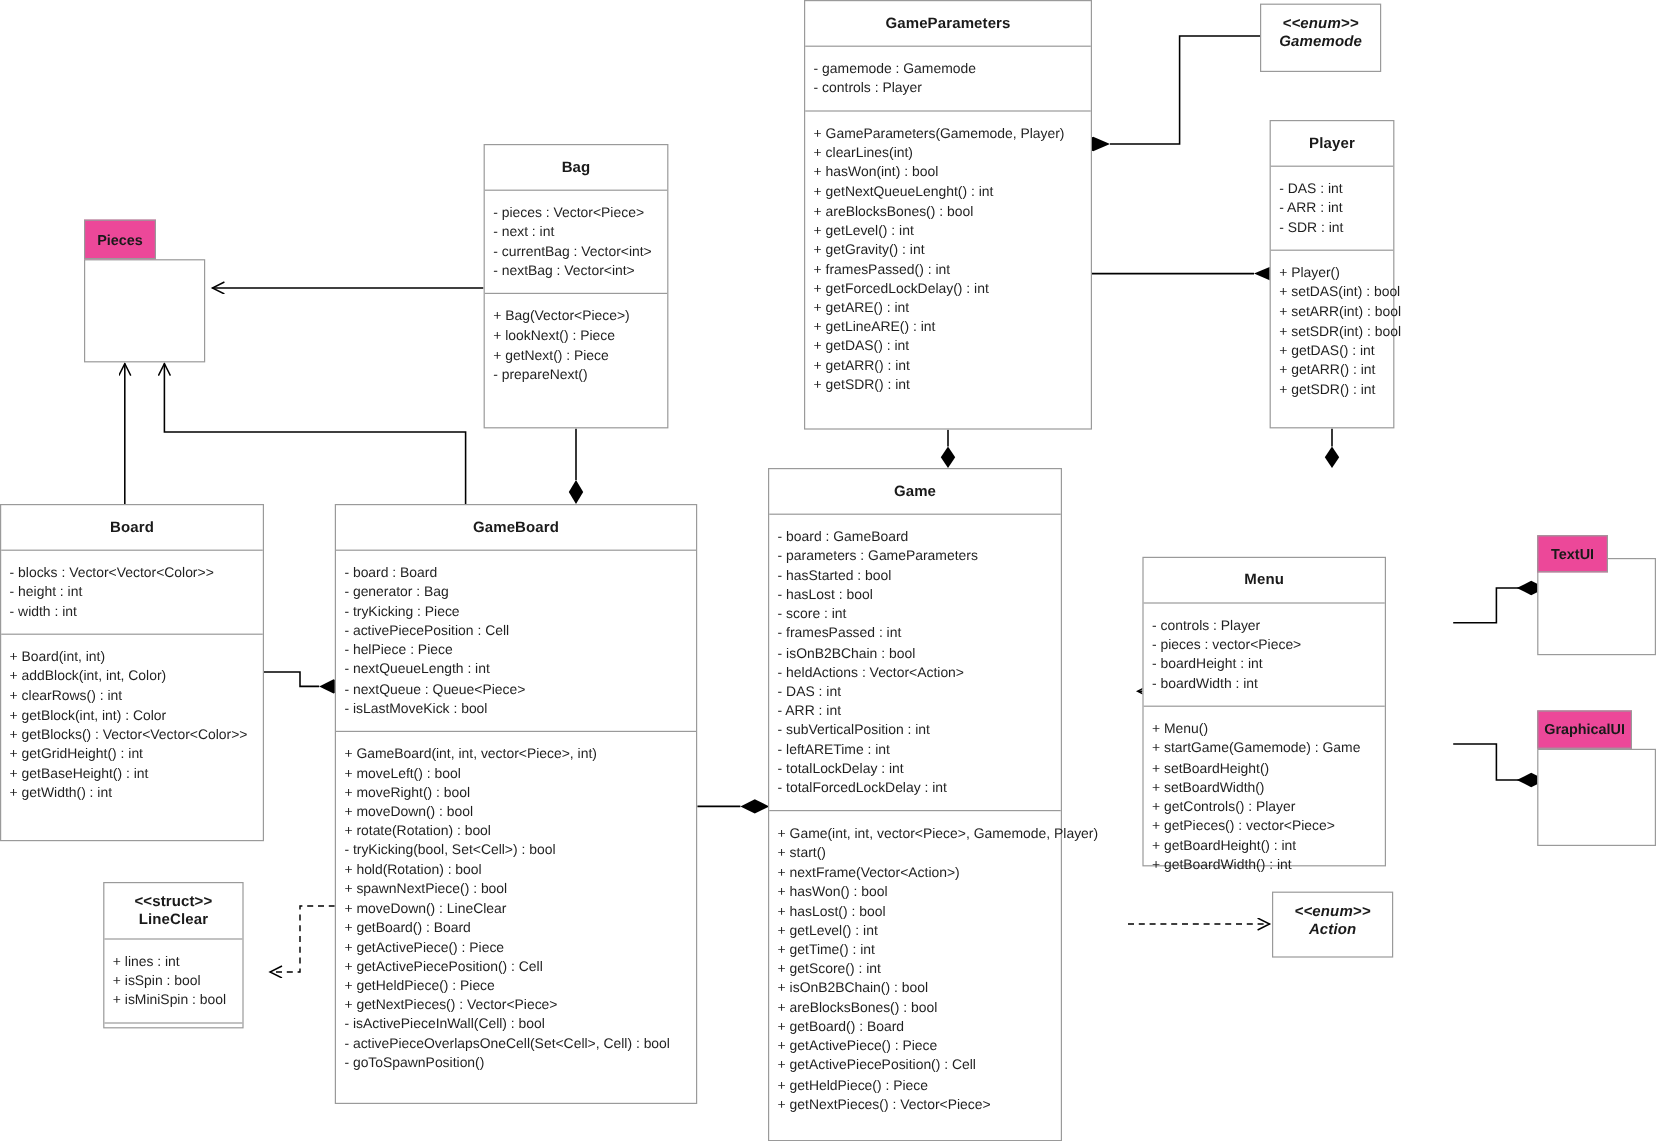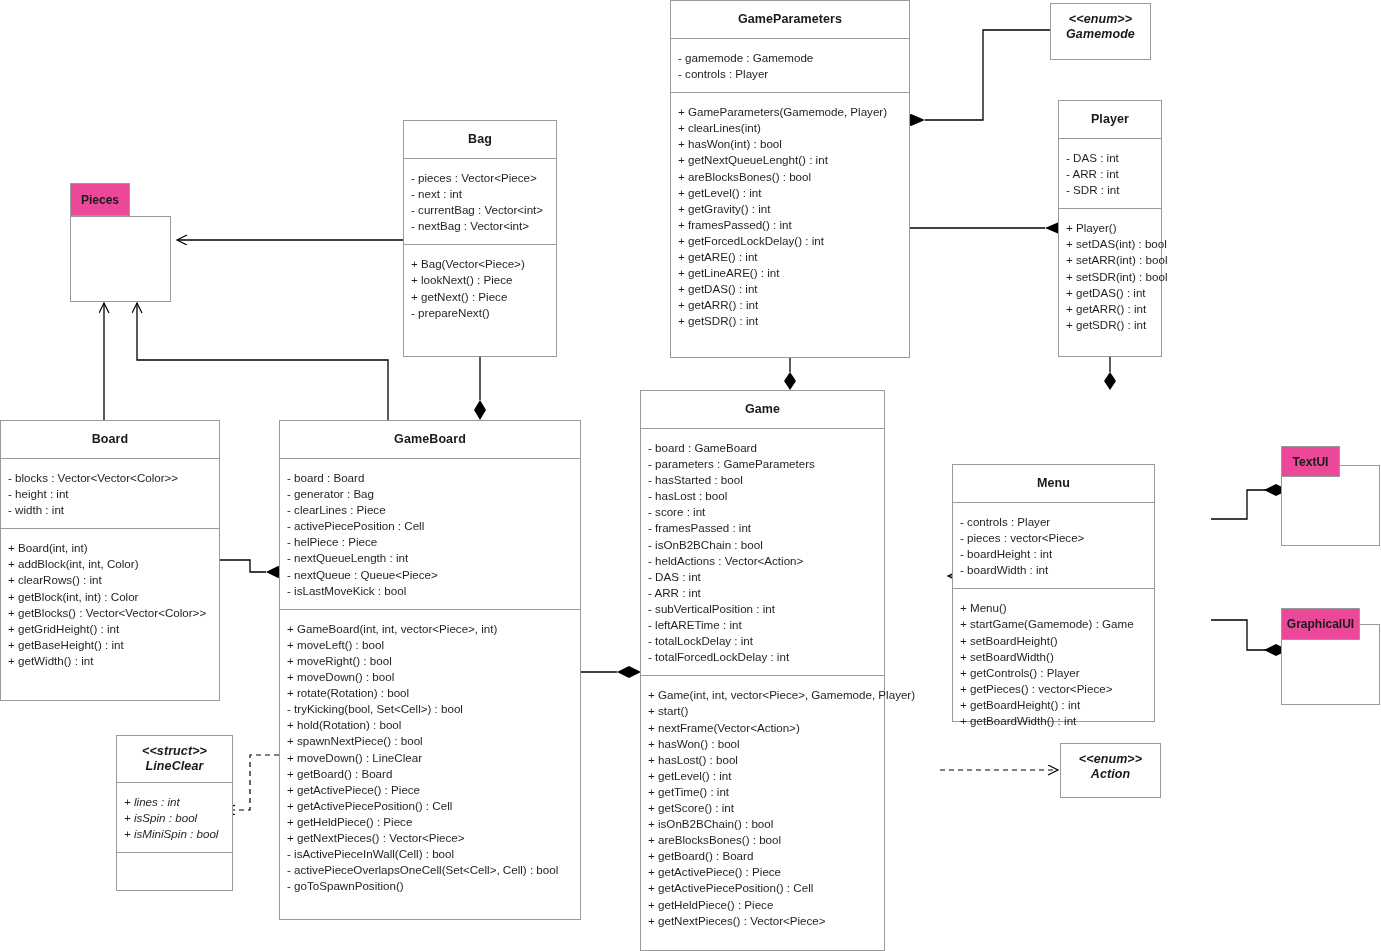--- a/index.html
+++ b/index.html
@@ -246,21 +246,21 @@
       <div class="member">+ getBaseHeight() : int</div>
       <div class="member">+ getWidth() : int</div>
     </div>
   </div>
 
   <div class="umlclass" style="left:279px;top:420px;width:302px;height:500px;">
     <div class="cls-title">GameBoard</div>
     <div class="compartment">
       <div class="member">- board : Board</div>
       <div class="member">- generator : Bag</div>
-      <div class="member">- clearLines : Piece</div>
+      <div class="member">- tryKicking : Piece</div>
       <div class="member">- activePiecePosition : Cell</div>
       <div class="member">- helPiece : Piece</div>
       <div class="member">- nextQueueLength : int</div>
       <div class="member">- nextQueue : Queue&lt;Piece&gt;</div>
       <div class="member">- isLastMoveKick : bool</div>
     </div>
     <div class="compartment grow">
       <div class="member">+ GameBoard(int, int, vector&lt;Piece&gt;, int)</div>
       <div class="member">+ moveLeft() : bool</div>
       <div class="member">+ moveRight() : bool</div>
@@ -331,21 +331,21 @@
       <div class="member">+ startGame(Gamemode) : Game</div>
       <div class="member">+ setBoardHeight()</div>
       <div class="member">+ setBoardWidth()</div>
       <div class="member">+ getControls() : Player</div>
       <div class="member">+ getPieces() : vector&lt;Piece&gt;</div>
       <div class="member">+ getBoardHeight() : int</div>
       <div class="member">+ getBoardWidth() : int</div>
     </div>
   </div>
 
-  <div class="umlclass" style="left:116px;top:735px;width:117px;height:156px;font-style:italic;">
+  <div class="umlclass" style="left:86px;top:735px;width:117px;height:122px;">
     <div class="cls-title two-line">
       <span class="cls-stereo">&lt;&lt;struct&gt;&gt;</span>
       <span>LineClear</span>
     </div>
     <div class="compartment">
       <div class="member">+ lines : int</div>
       <div class="member">+ isSpin : bool</div>
       <div class="member">+ isMiniSpin : bool</div>
     </div>
     <div class="compartment grow"></div>
@@ -357,17 +357,17 @@
       <span>Action</span>
     </div>
   </div>
 
   <div class="pkg">
     <div class="pkg-tab" style="left:1281px;top:434px;width:59px;height:31px;margin-top:12px;">TextUI</div>
     <div class="pkg-body" style="left:1281px;top:465px;width:99px;height:81px;"></div>
   </div>
 
   <div class="pkg">
-    <div class="pkg-tab" style="left:1281px;top:592px;width:79px;height:32px;margin-top:16px;">GraphicalUI</div>
+    <div class="pkg-tab" style="left:1281px;top:592px;width:79px;height:32px;">GraphicalUI</div>
     <div class="pkg-body" style="left:1281px;top:624px;width:99px;height:81px;"></div>
   </div>
 
 </div>
 
 </body></html>

